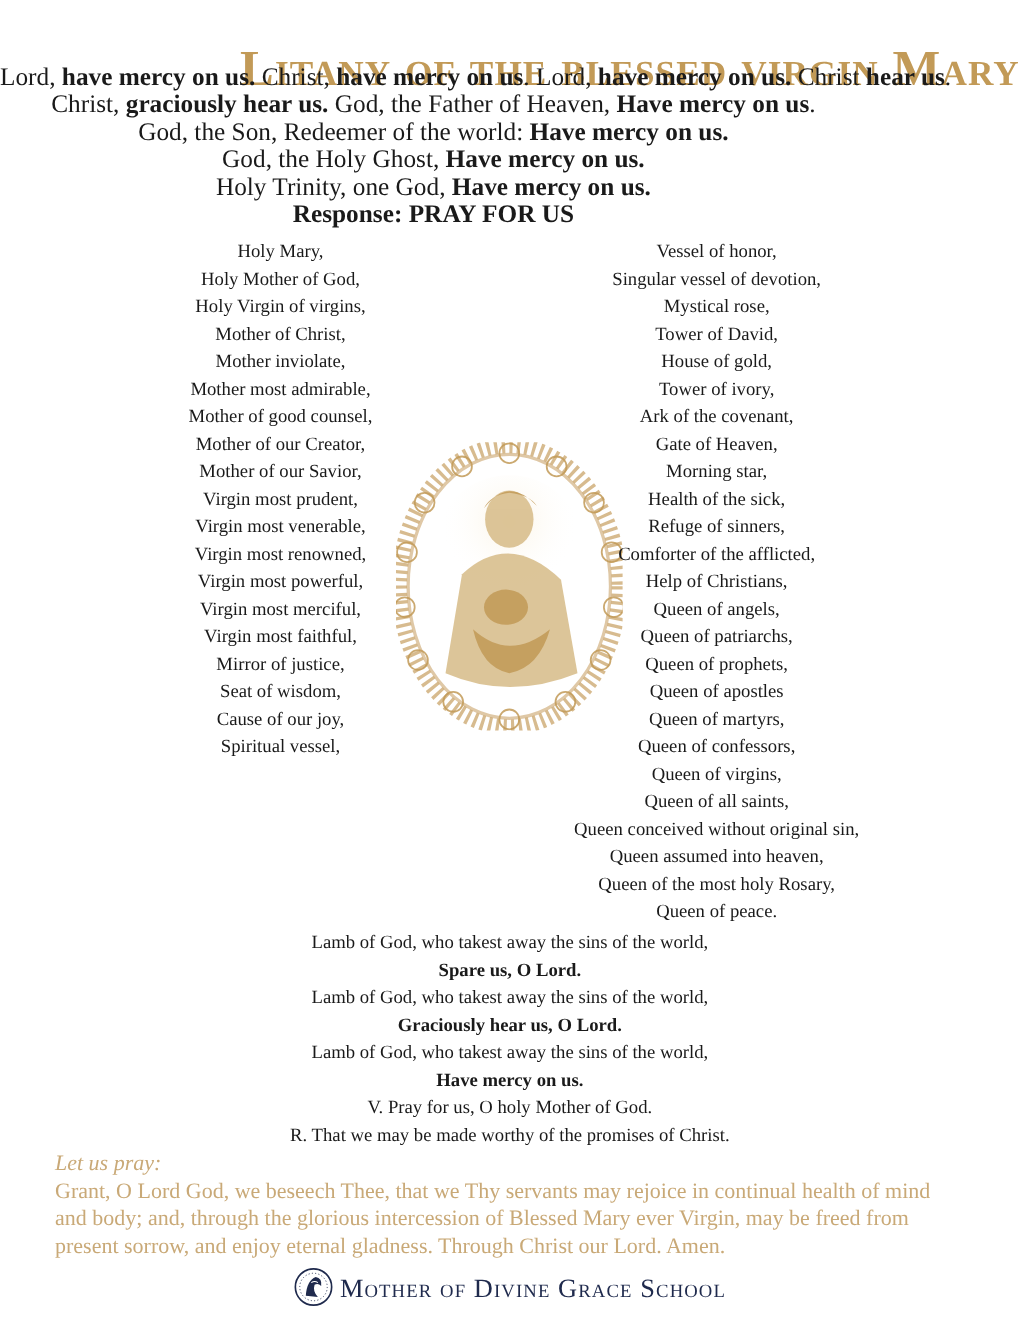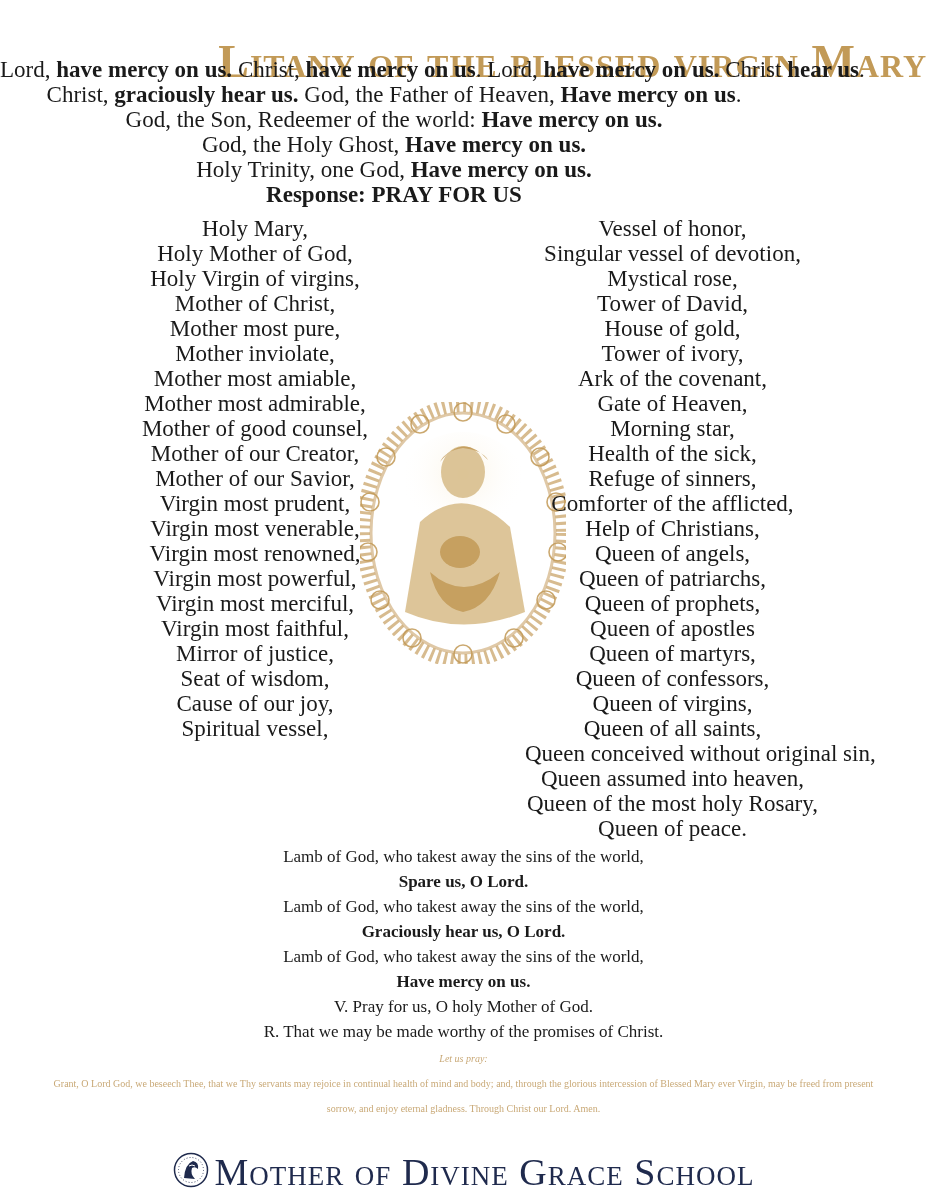--- a/index.html
+++ b/index.html
@@ -16,44 +16,44 @@
   }
   .title .cap { text-transform: none; }
   .intro {
     position: absolute; left: 0; top: 57px; width: 788px; text-align: center;
     font-size: 23px; line-height: 25px;
   }
   .intro .line { display: block; white-space: nowrap; }
   b, .bold { font-weight: bold; }
   .col {
     position: absolute; top: 216px; text-align: center;
-    font-size: 23px; line-height: 25px;
+    font-size: 17px; line-height: 25px;
   }
   .col-left { left: 140px; width: 230px; }
-  .col-right { left: 525px; width: 295px; }
+  .col-right { left: 504px; width: 295px; }
   .col .item { display: block; white-space: nowrap; }
   .medallion {
     position: absolute; left: 360px; top: 402px; width: 206px; height: 262px;
   }
   .closing {
     position: absolute; left: 0; top: 844px; width: 927px; text-align: center;
     font-size: 17px; line-height: 25px;
   }
   .closing .line { display: block; white-space: nowrap; }
   .prayer {
-    position: absolute; left: 50px; top: 1046px; width: 827px; text-align: center;
-    font-size: 10px; line-height: 25px; color: #C9A977;
+    position: absolute; left: 50px; top: 1046px; width: 827px; text-align: left;
+    font-size: 20px; line-height: 25px; color: #C9A977;
   }
   .prayer .label { font-style: italic; display: block; }
   .footer {
     position: absolute; left: 0; top: 1152px; width: 927px; height: 40px;
     display: flex; justify-content: center; align-items: center; gap: 6px;
   }
   .footer .name {
-    font-variant: small-caps; font-size: 38px; color: #1f2a4d; letter-spacing: 1px;
+    font-variant: small-caps; font-size: 24px; color: #1f2a4d; letter-spacing: 1px;
     line-height: 36px; text-transform: lowercase;
   }
   .footer .name .cap { text-transform: none; }
 </style>
 </head>
 <body>
 
 <h1 class="title">
   <span class="cap">L</span><span>itany of the blessed virgin </span><span class="cap">M</span><span>ary</span>
 </h1>
@@ -65,23 +65,21 @@
     <span class="line"><span>God, the Holy Ghost, </span><span class="bold">Have mercy on us.</span></span>
     <span class="line"><span>Holy Trinity, one God, </span><span class="bold">Have mercy on us.</span></span>
     <span class="line"><span class="bold">Response: PRAY FOR US</span></span>
   </div>
 
 <div class="col col-left" id="colLeft">
     <span class="item">Holy Mary,</span>
     <span class="item">Holy Mother of God,</span>
     <span class="item">Holy Virgin of virgins,</span>
     <span class="item">Mother of Christ,</span>
-    <span class="item">Mother most pure,</span>
     <span class="item">Mother inviolate,</span>
-    <span class="item">Mother most amiable,</span>
     <span class="item">Mother most admirable,</span>
     <span class="item">Mother of good counsel,</span>
     <span class="item">Mother of our Creator,</span>
     <span class="item">Mother of our Savior,</span>
     <span class="item">Virgin most prudent,</span>
     <span class="item">Virgin most venerable,</span>
     <span class="item">Virgin most renowned,</span>
     <span class="item">Virgin most powerful,</span>
     <span class="item">Virgin most merciful,</span>
     <span class="item">Virgin most faithful,</span>

